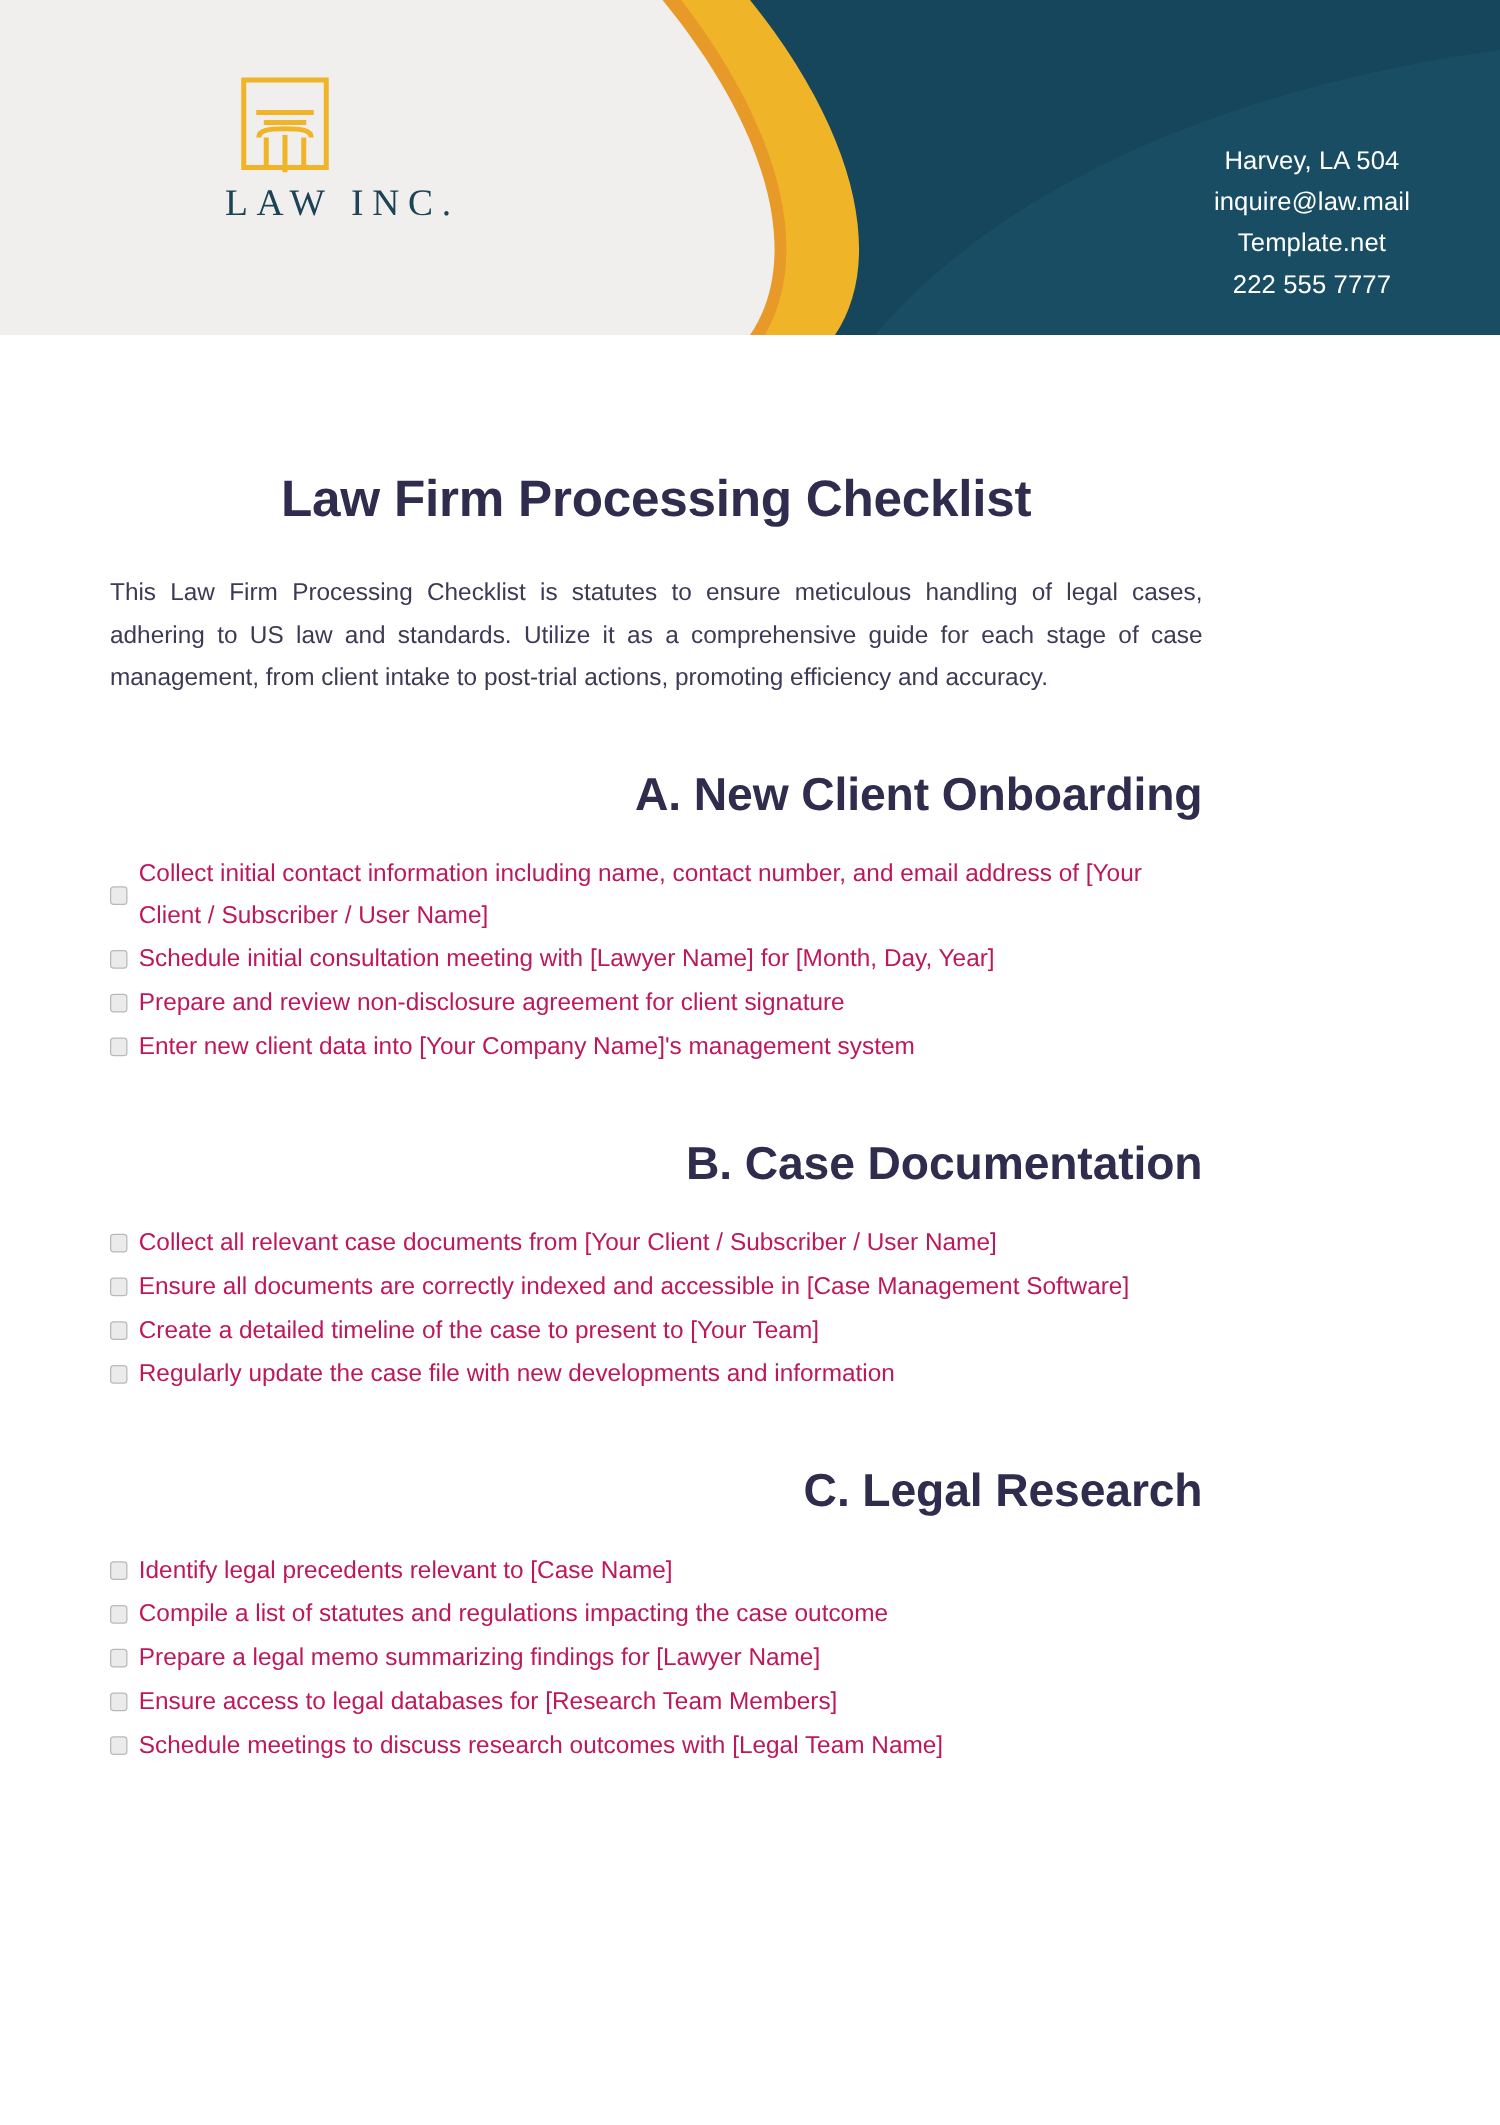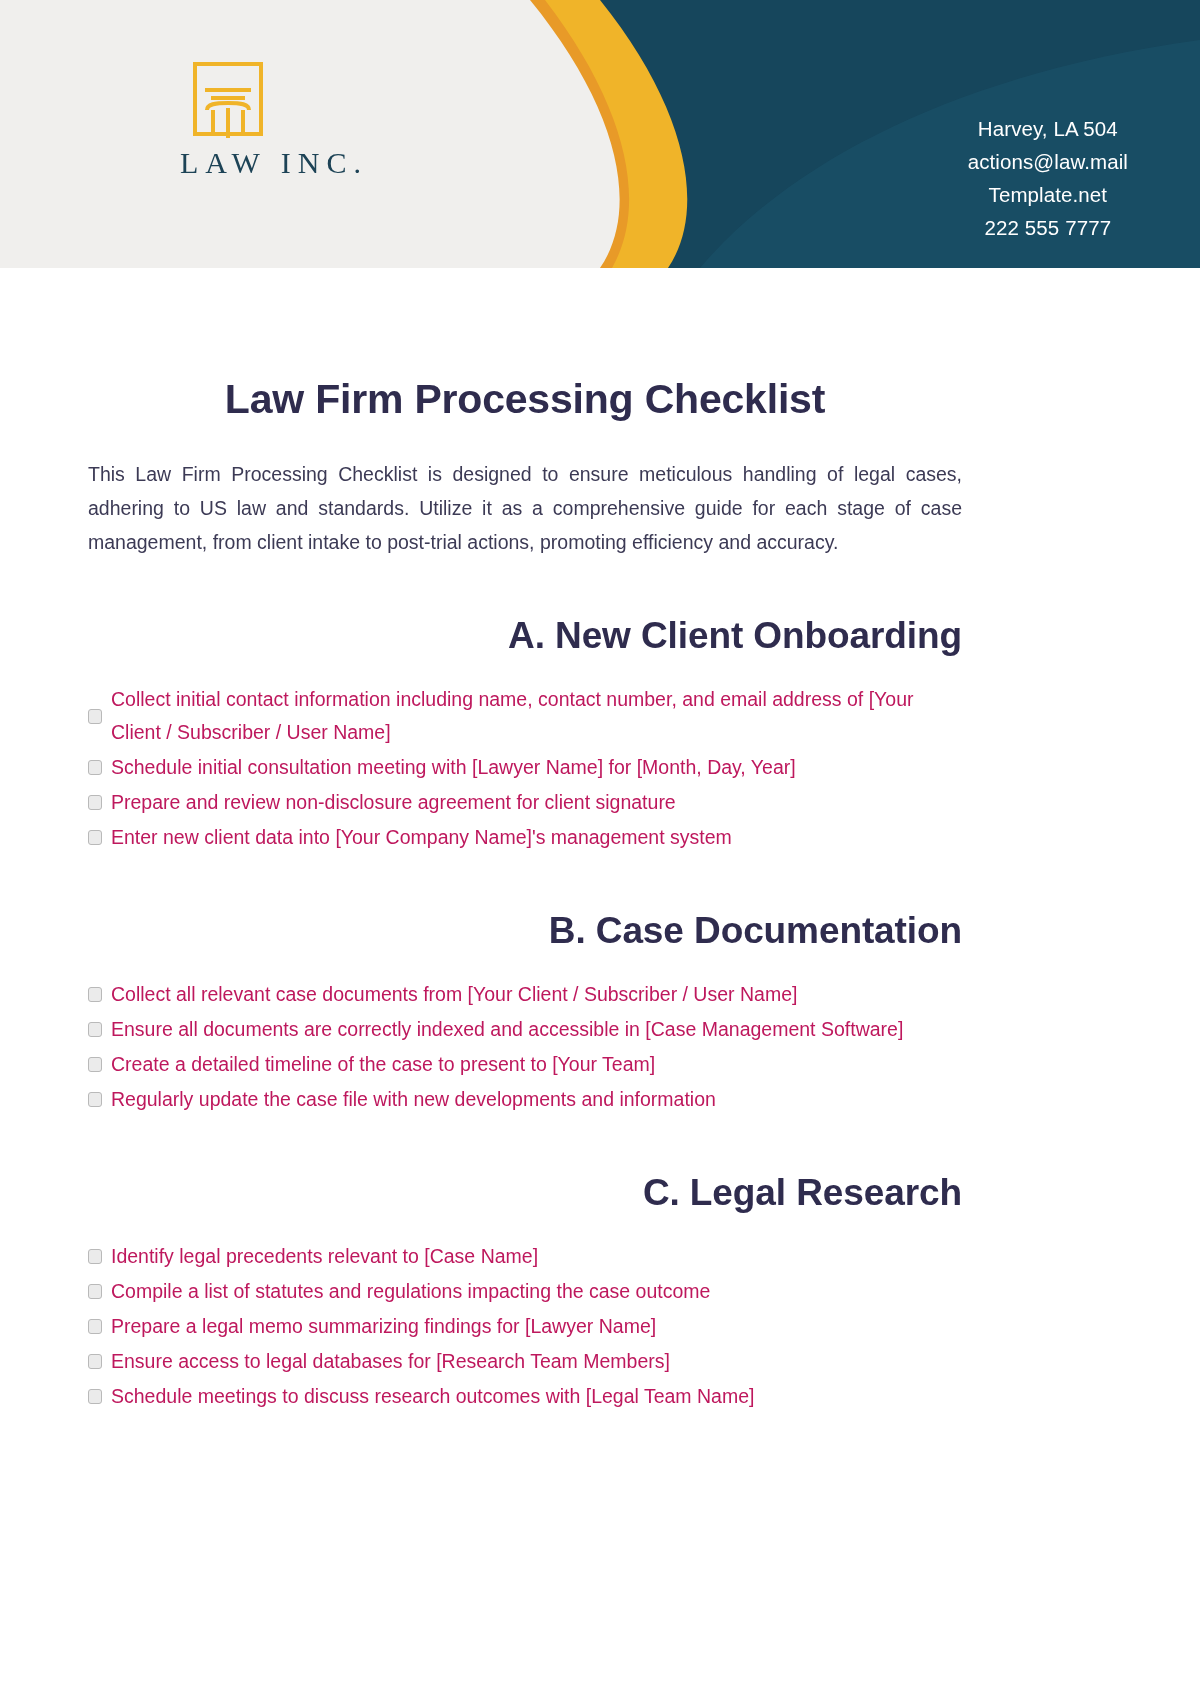--- a/index.html
+++ b/index.html
@@ -174,31 +174,31 @@
         <path d="M 16 50 C 16 44 24 43 37 43 C 50 43 58 44 58 50" fill="none" stroke="#f0b429" stroke-width="4"></path>
         <rect x="20" y="50" width="4" height="26" fill="#f0b429"></rect>
         <rect x="35" y="48" width="4" height="30" fill="#f0b429"></rect>
         <rect x="50" y="50" width="4" height="26" fill="#f0b429"></rect>
       </svg>
       <div class="logo-word">LAW INC.</div>
     </div>
 
     <div class="contact">
       <div>Harvey, LA 504</div>
-      <div>actions@law.mail</div>
+      <div>inquire@law.mail</div>
       <div>Template.net</div>
       <div>222 555 7777</div>
     </div>
   </div>
 
   <div class="content">
 
     <h1 class="doc-title">Law Firm Processing Checklist</h1>
 
-    <p class="intro">This Law Firm Processing Checklist is designed to ensure meticulous handling of legal cases, adhering to US law and standards. Utilize it as a comprehensive guide for each stage of case management, from client intake to post-trial actions, promoting efficiency and accuracy.</p>
+    <p class="intro">This Law Firm Processing Checklist is statutes to ensure meticulous handling of legal cases, adhering to US law and standards. Utilize it as a comprehensive guide for each stage of case management, from client intake to post-trial actions, promoting efficiency and accuracy.</p>
 
     <div class="section">
       <h2 class="section-title">A. New Client Onboarding</h2>
       <ul class="checklist">
         <li class="check-item">
           <span class="checkbox"></span>
           <span class="check-label">Collect initial contact information including name, contact number, and email address of [Your Client / Subscriber / User Name]</span>
         </li>
         <li class="check-item">
           <span class="checkbox"></span>

